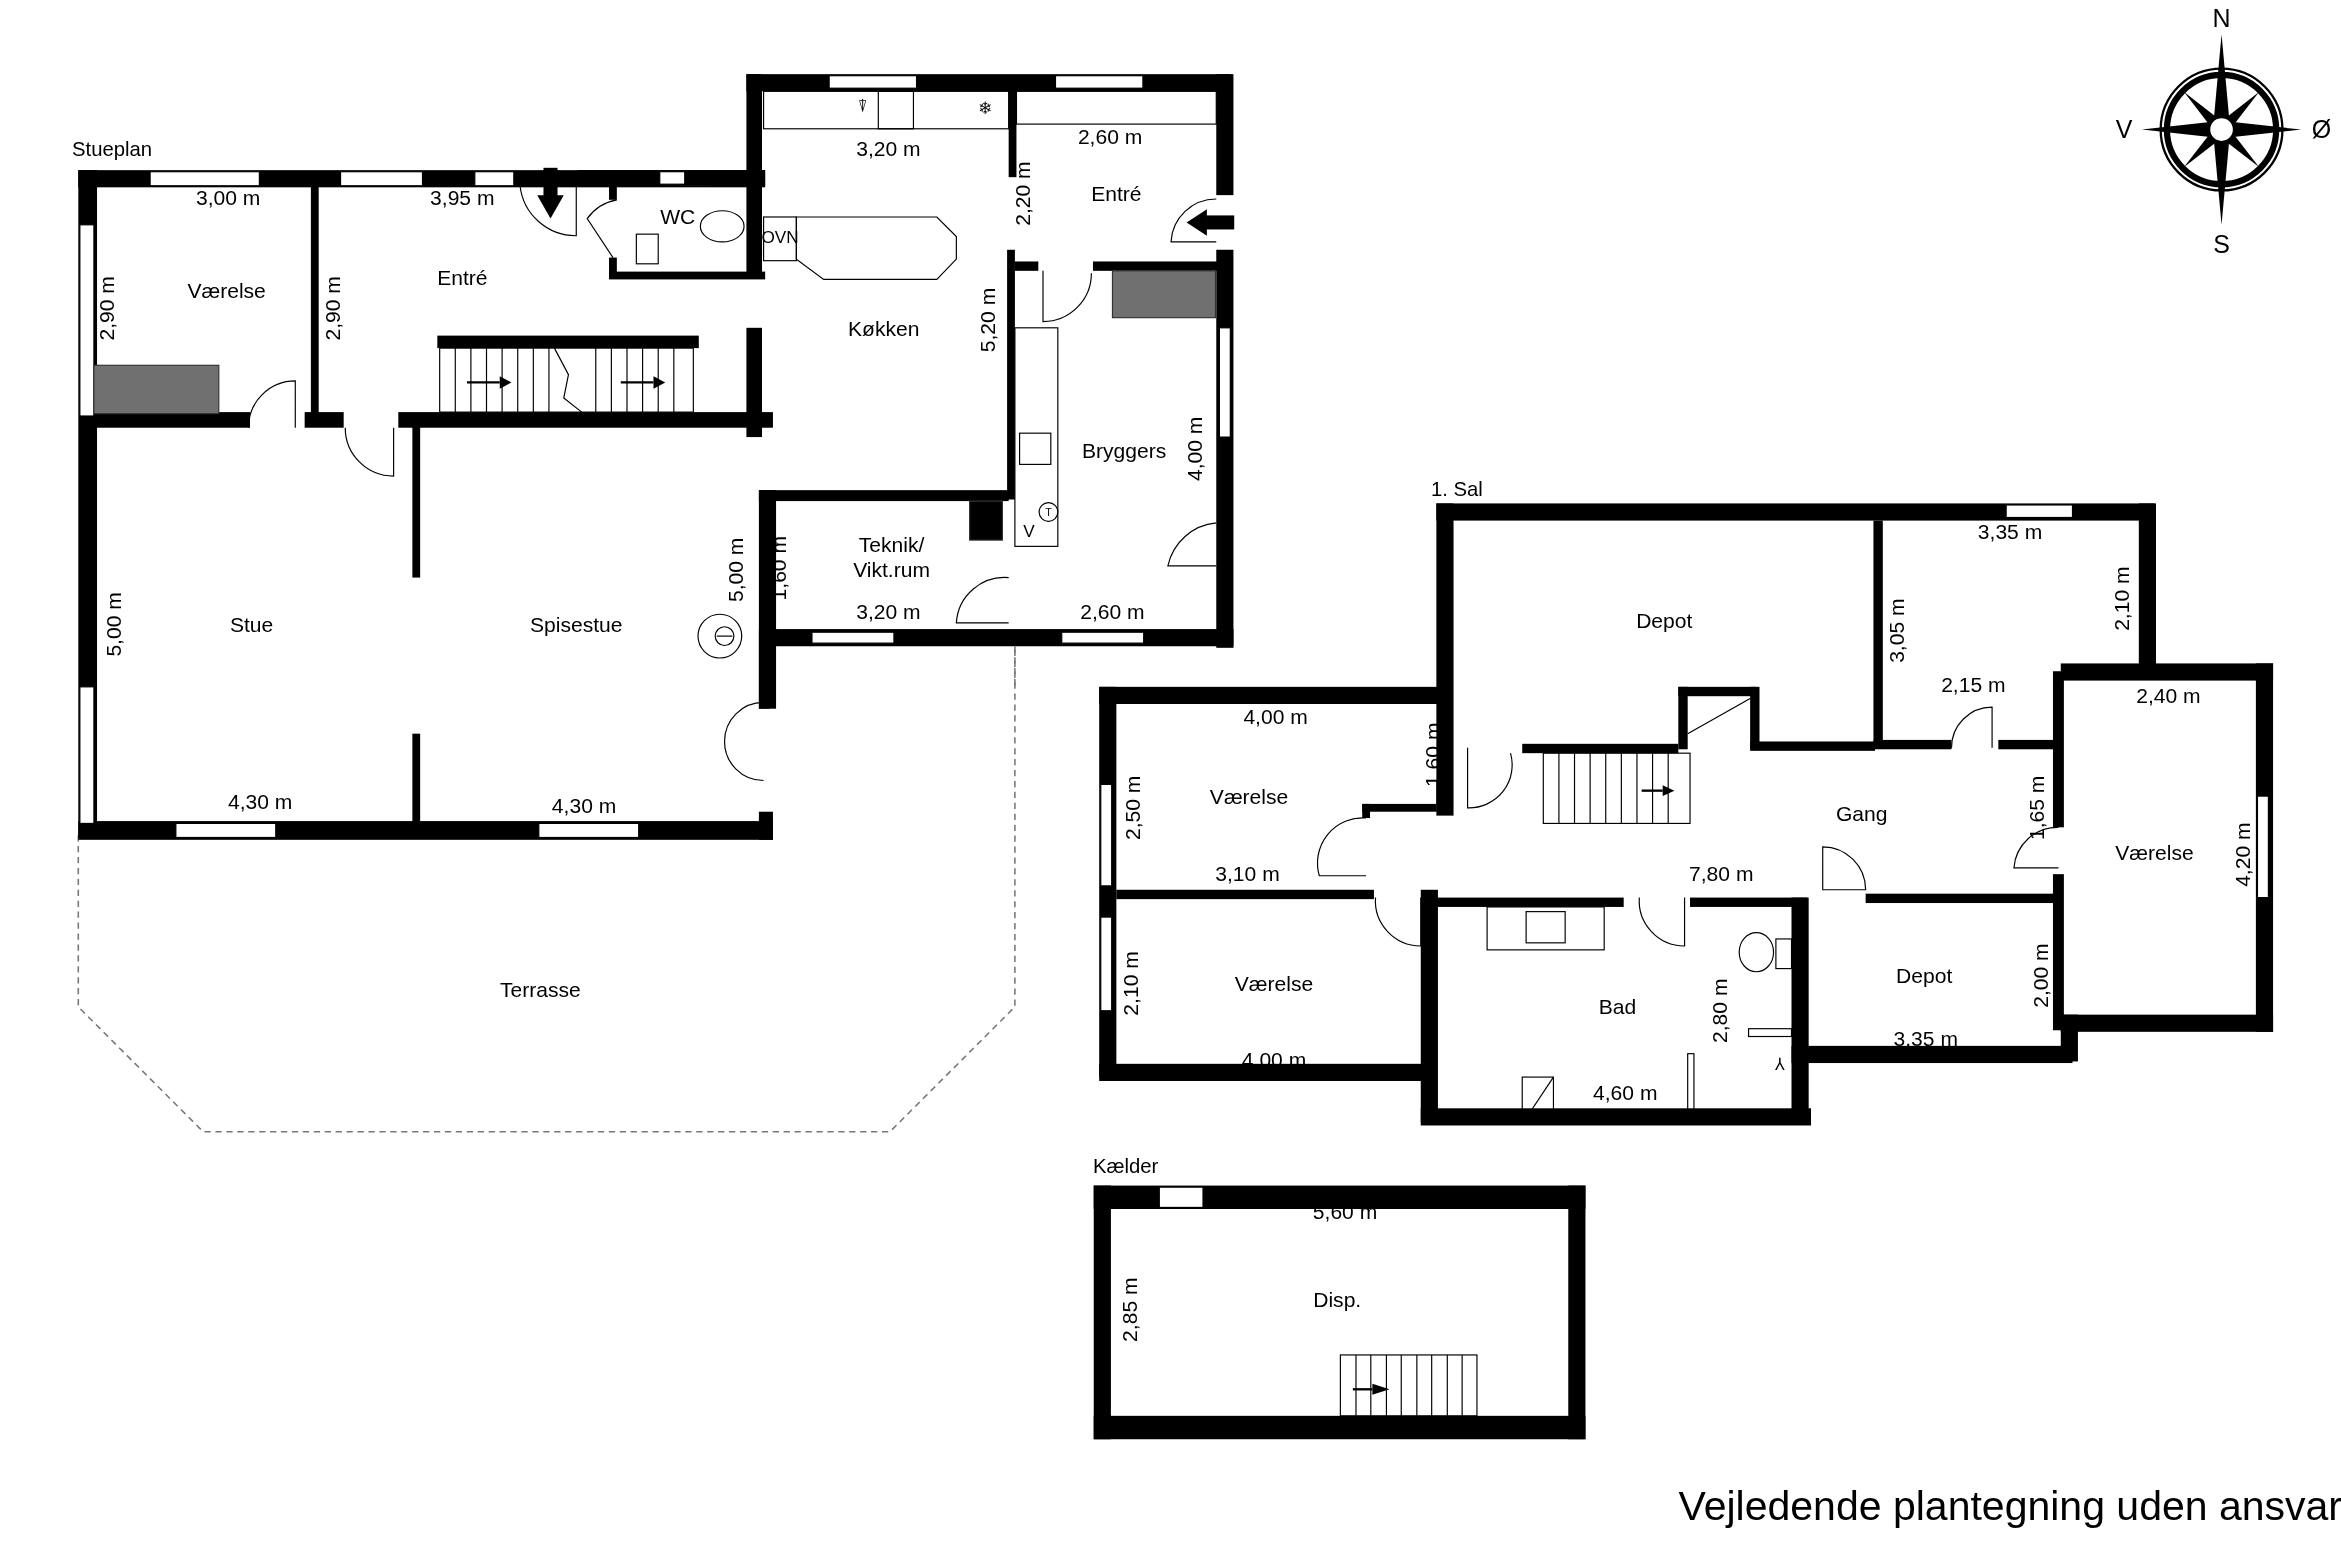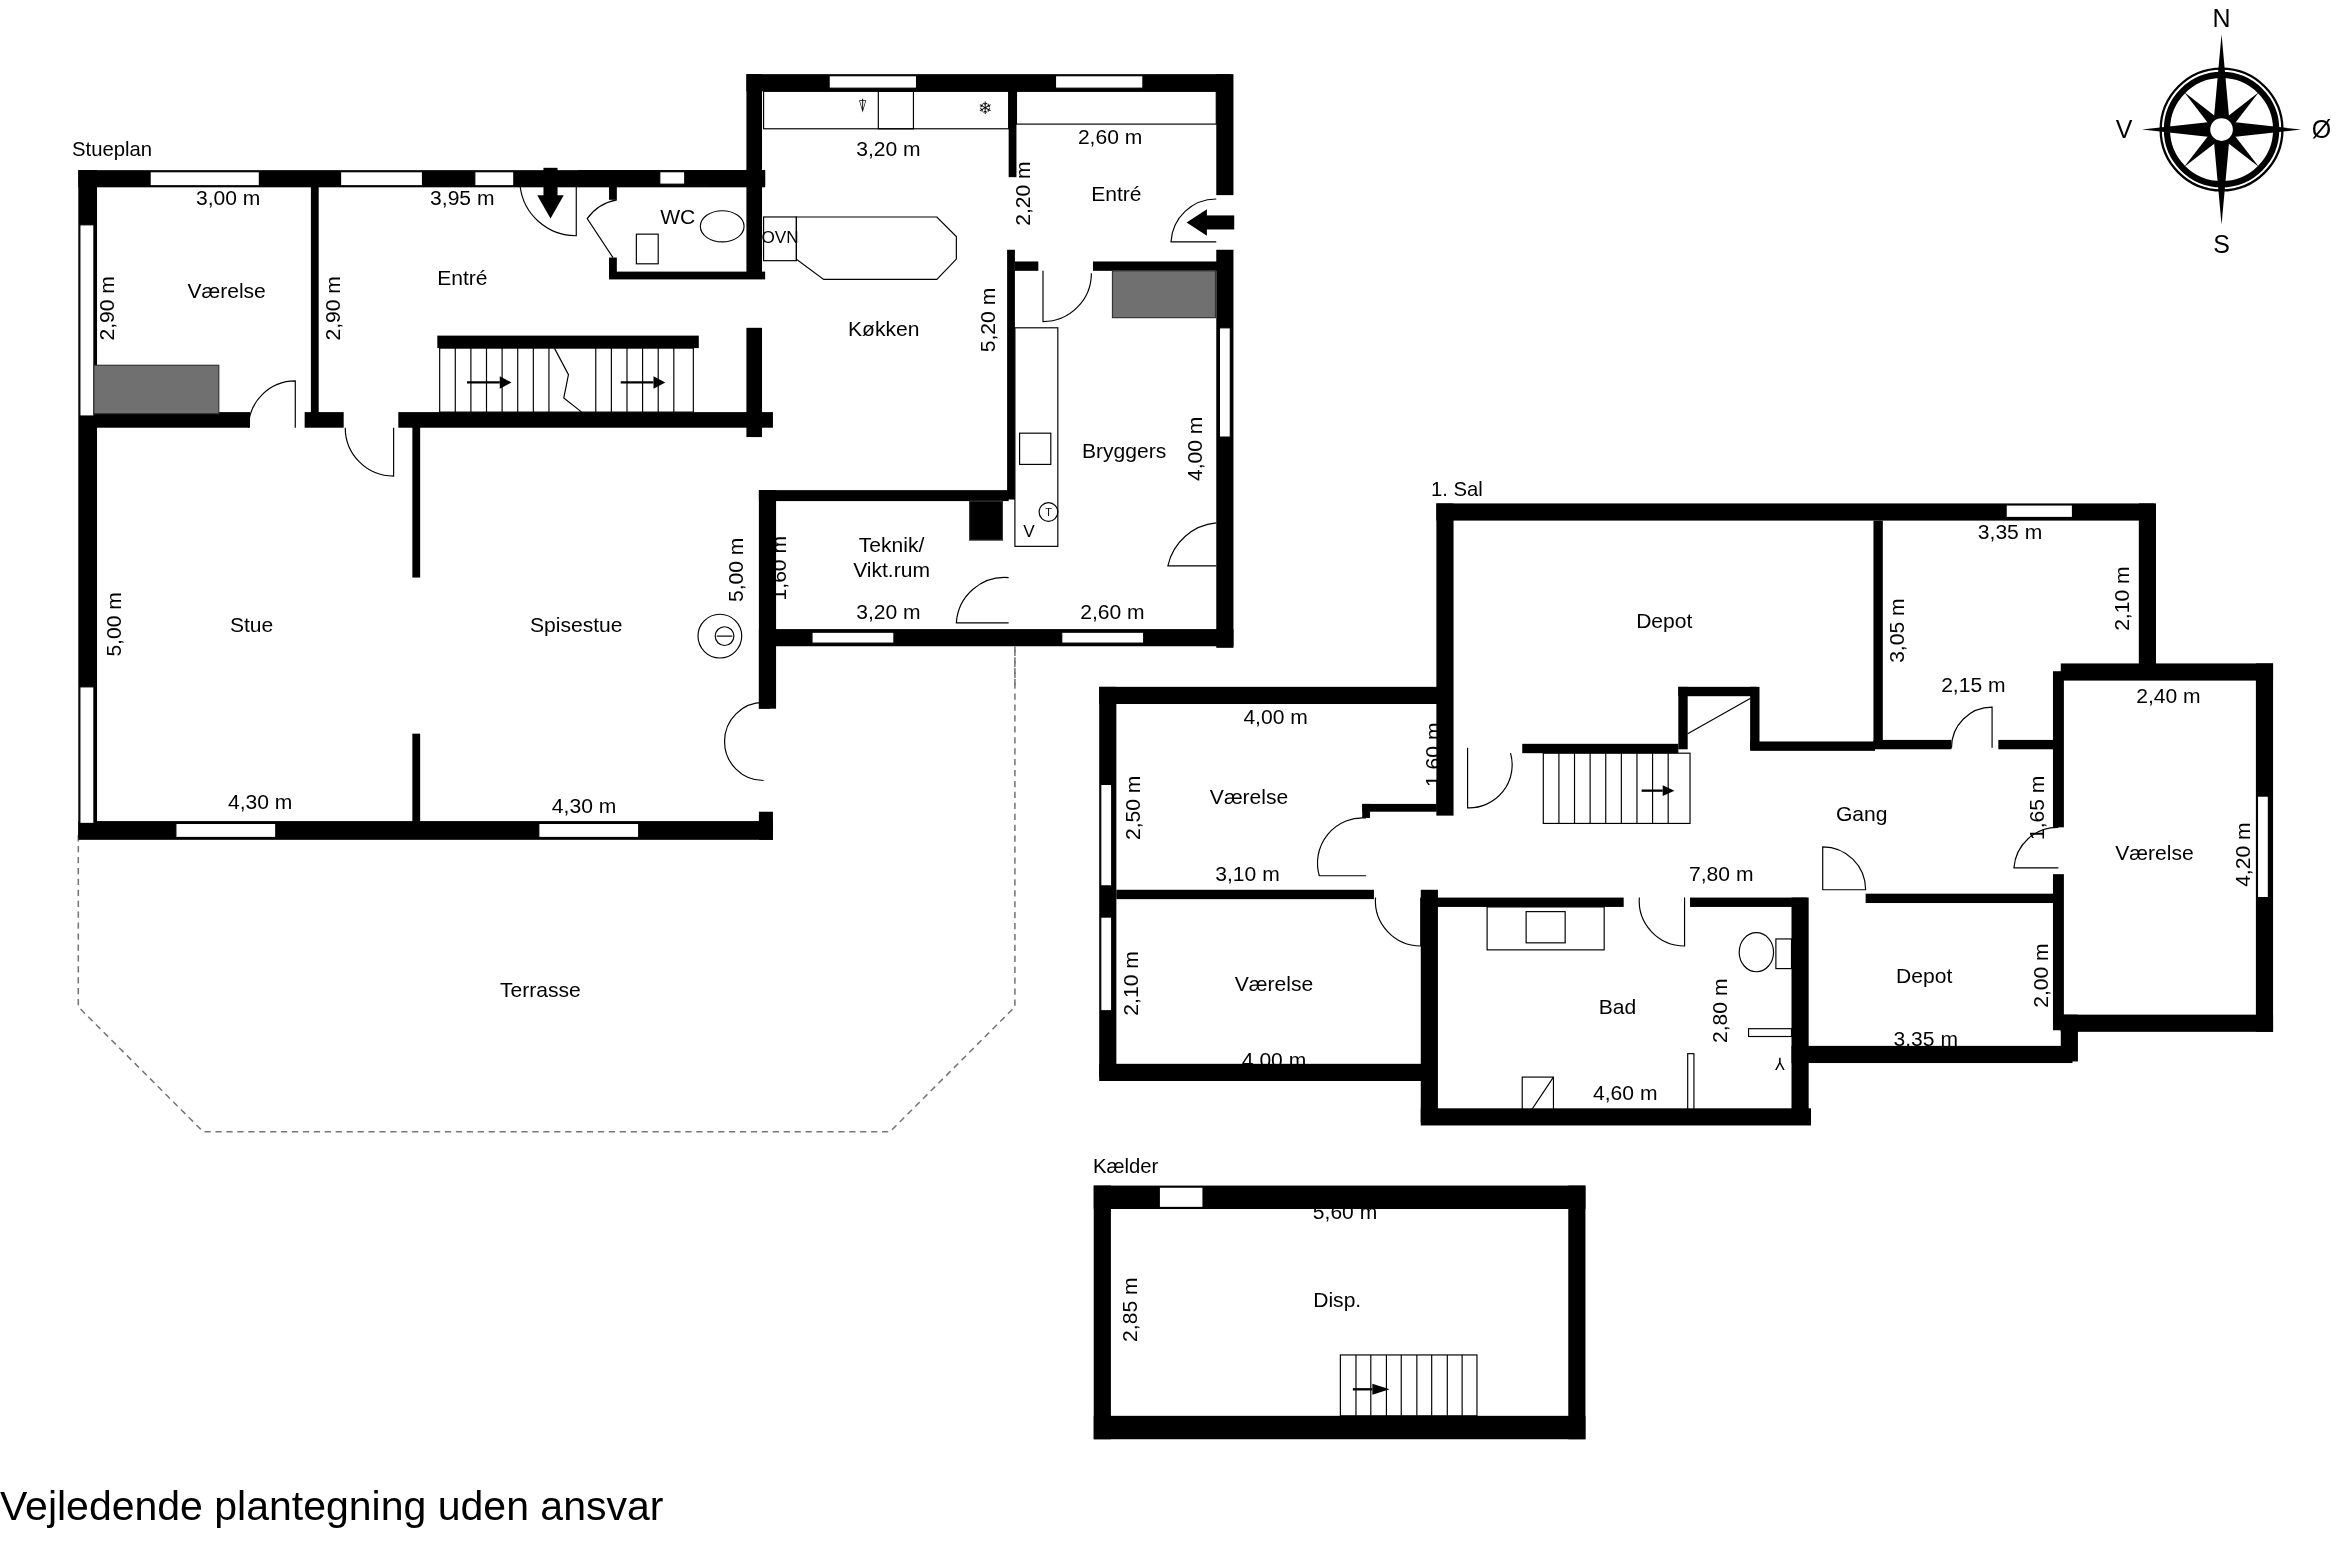--- a/index.html
+++ b/index.html
@@ -7,21 +7,21 @@
          font-family:"Liberation Sans", sans-serif; color:#000; }
   svg#plan { position:absolute; left:0; top:0; }
   .wall { fill:#000; }
   .win { fill:#fff; stroke:#000; stroke-width:1.5; }
   .thin { fill:none; stroke:#000; stroke-width:1.5; }
   .gray { fill:#707070; stroke:#333; stroke-width:1.5; }
   .dash { fill:none; stroke:#777; stroke-width:2; stroke-dasharray:8 6; }
   .lbl { font-family:"Liberation Sans", sans-serif; font-size:27px; fill:#000; text-anchor:middle; dominant-baseline:middle; }
   .floor-title { font-family:"Liberation Sans", sans-serif; font-size:26px; fill:#000; }
   .small { font-family:"Liberation Sans", sans-serif; font-size:22px; fill:#000; text-anchor:middle; dominant-baseline:middle; }
-  .footer { position:absolute; left:0; width:2342px; top:1483px; text-align:left;
+  .footer { position:absolute; left:0; width:2342px; top:1483px; text-align:right;
             font-family:"Liberation Sans", sans-serif; font-size:41px; }
   .compass-letter { font-family:"Liberation Sans", sans-serif; font-size:32px; fill:#000; text-anchor:middle; dominant-baseline:middle; }
 </style>
 </head>
 <body>
 
 <svg id="plan" width="2342" height="1561" viewBox="0 0 3000 2000">
 
   <g>
     <text class="floor-title" x="92" y="200">Stueplan</text>

